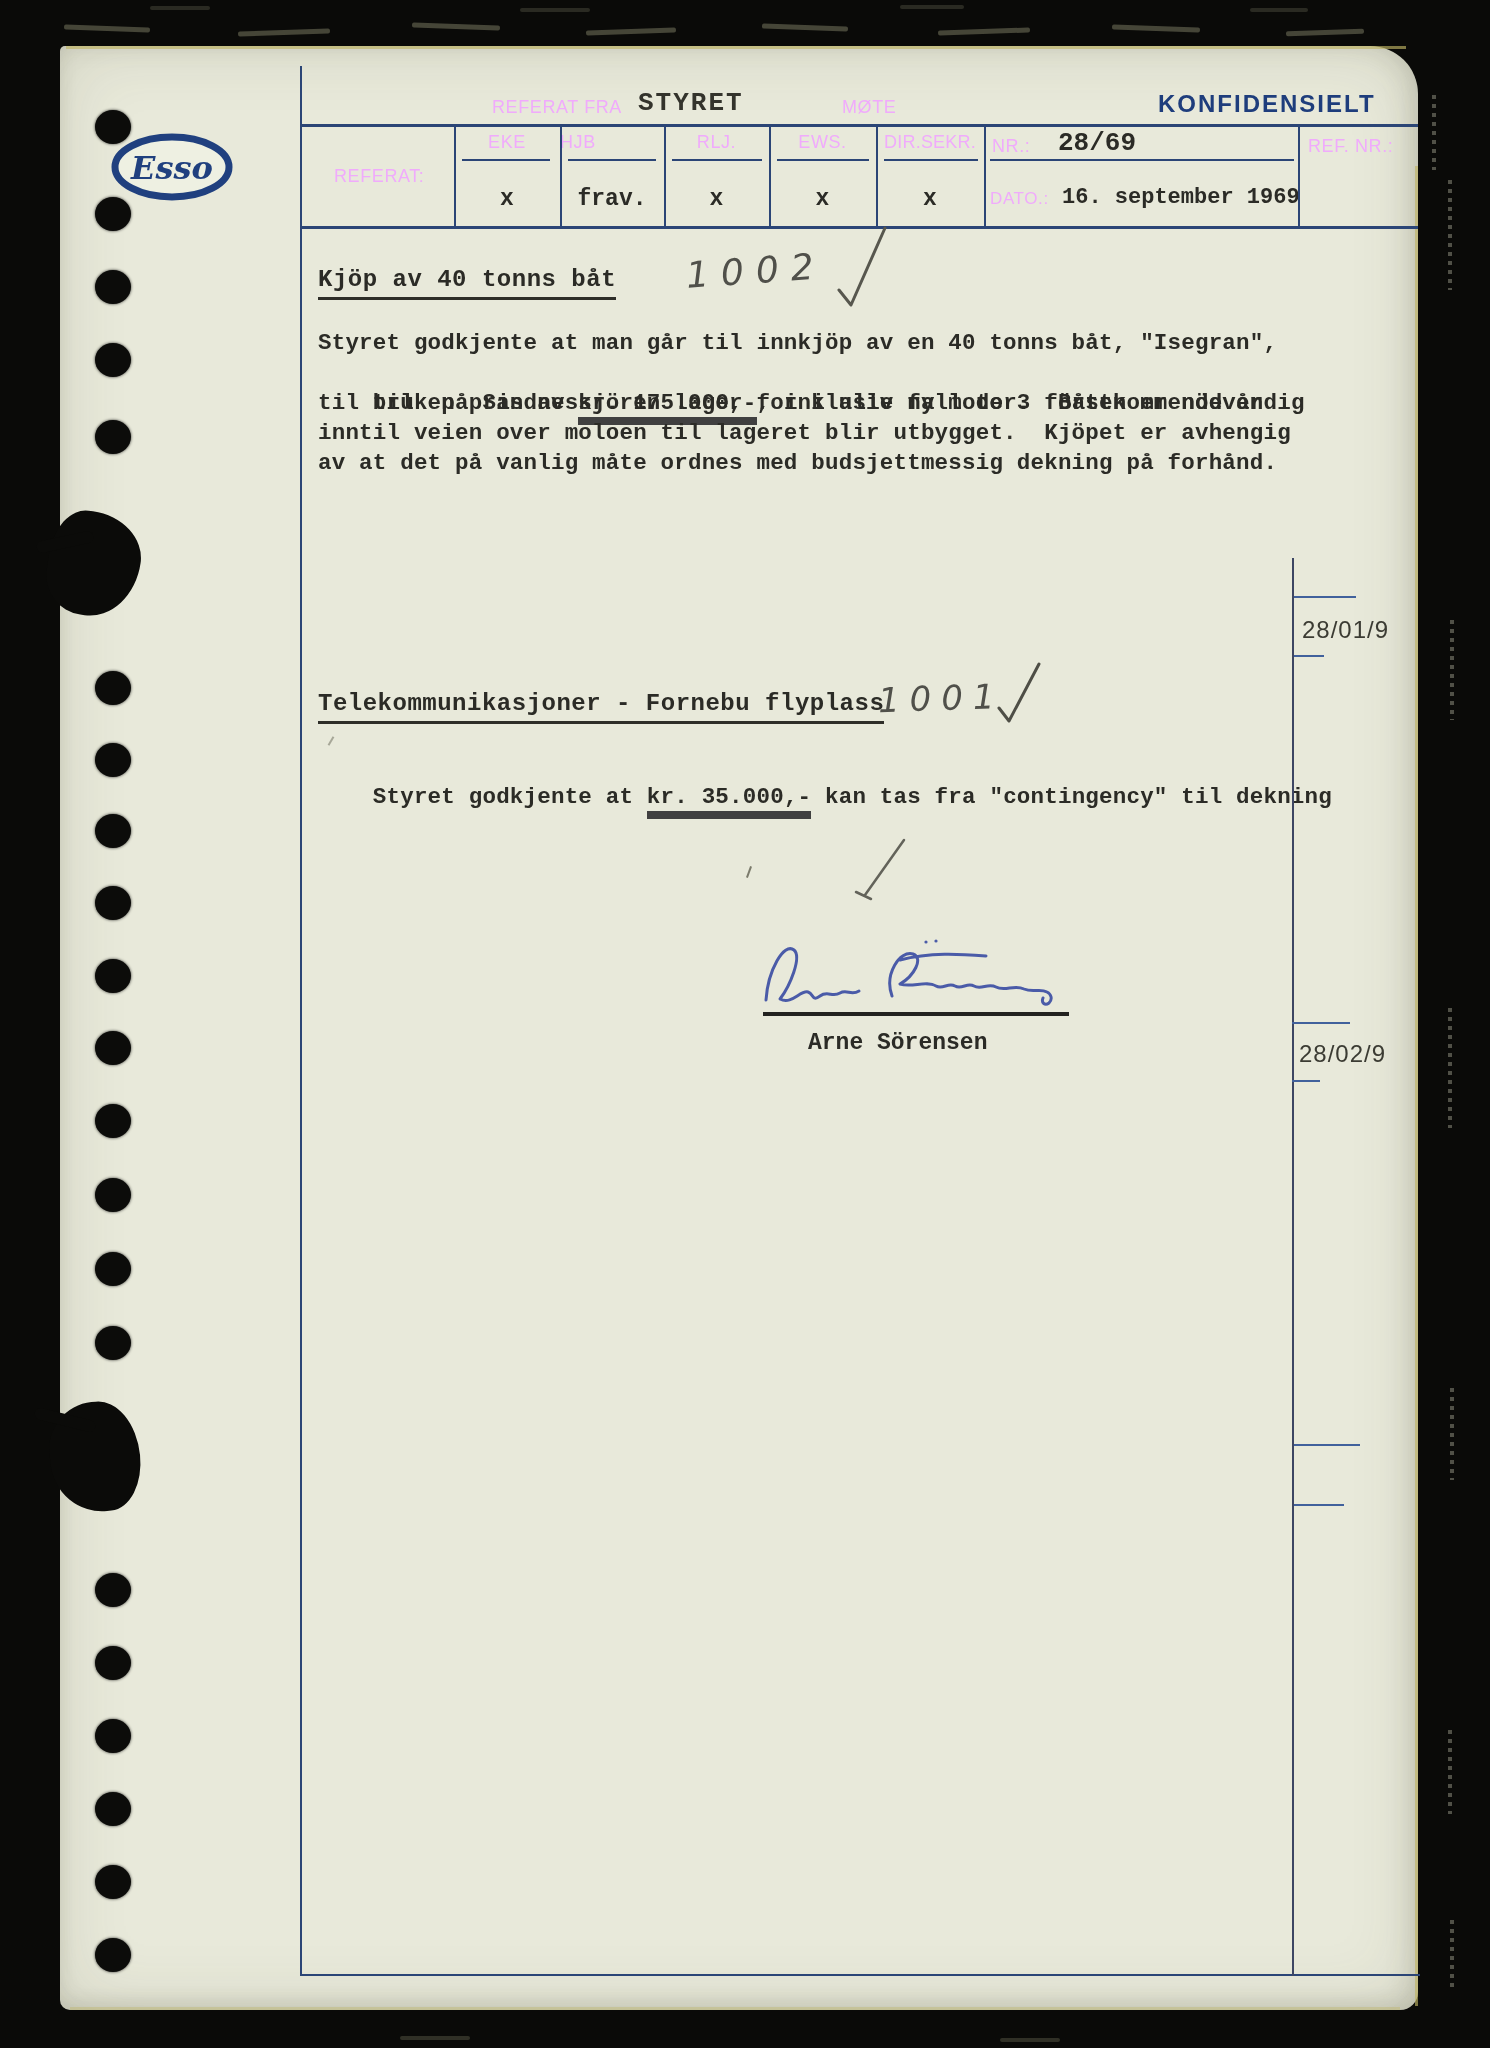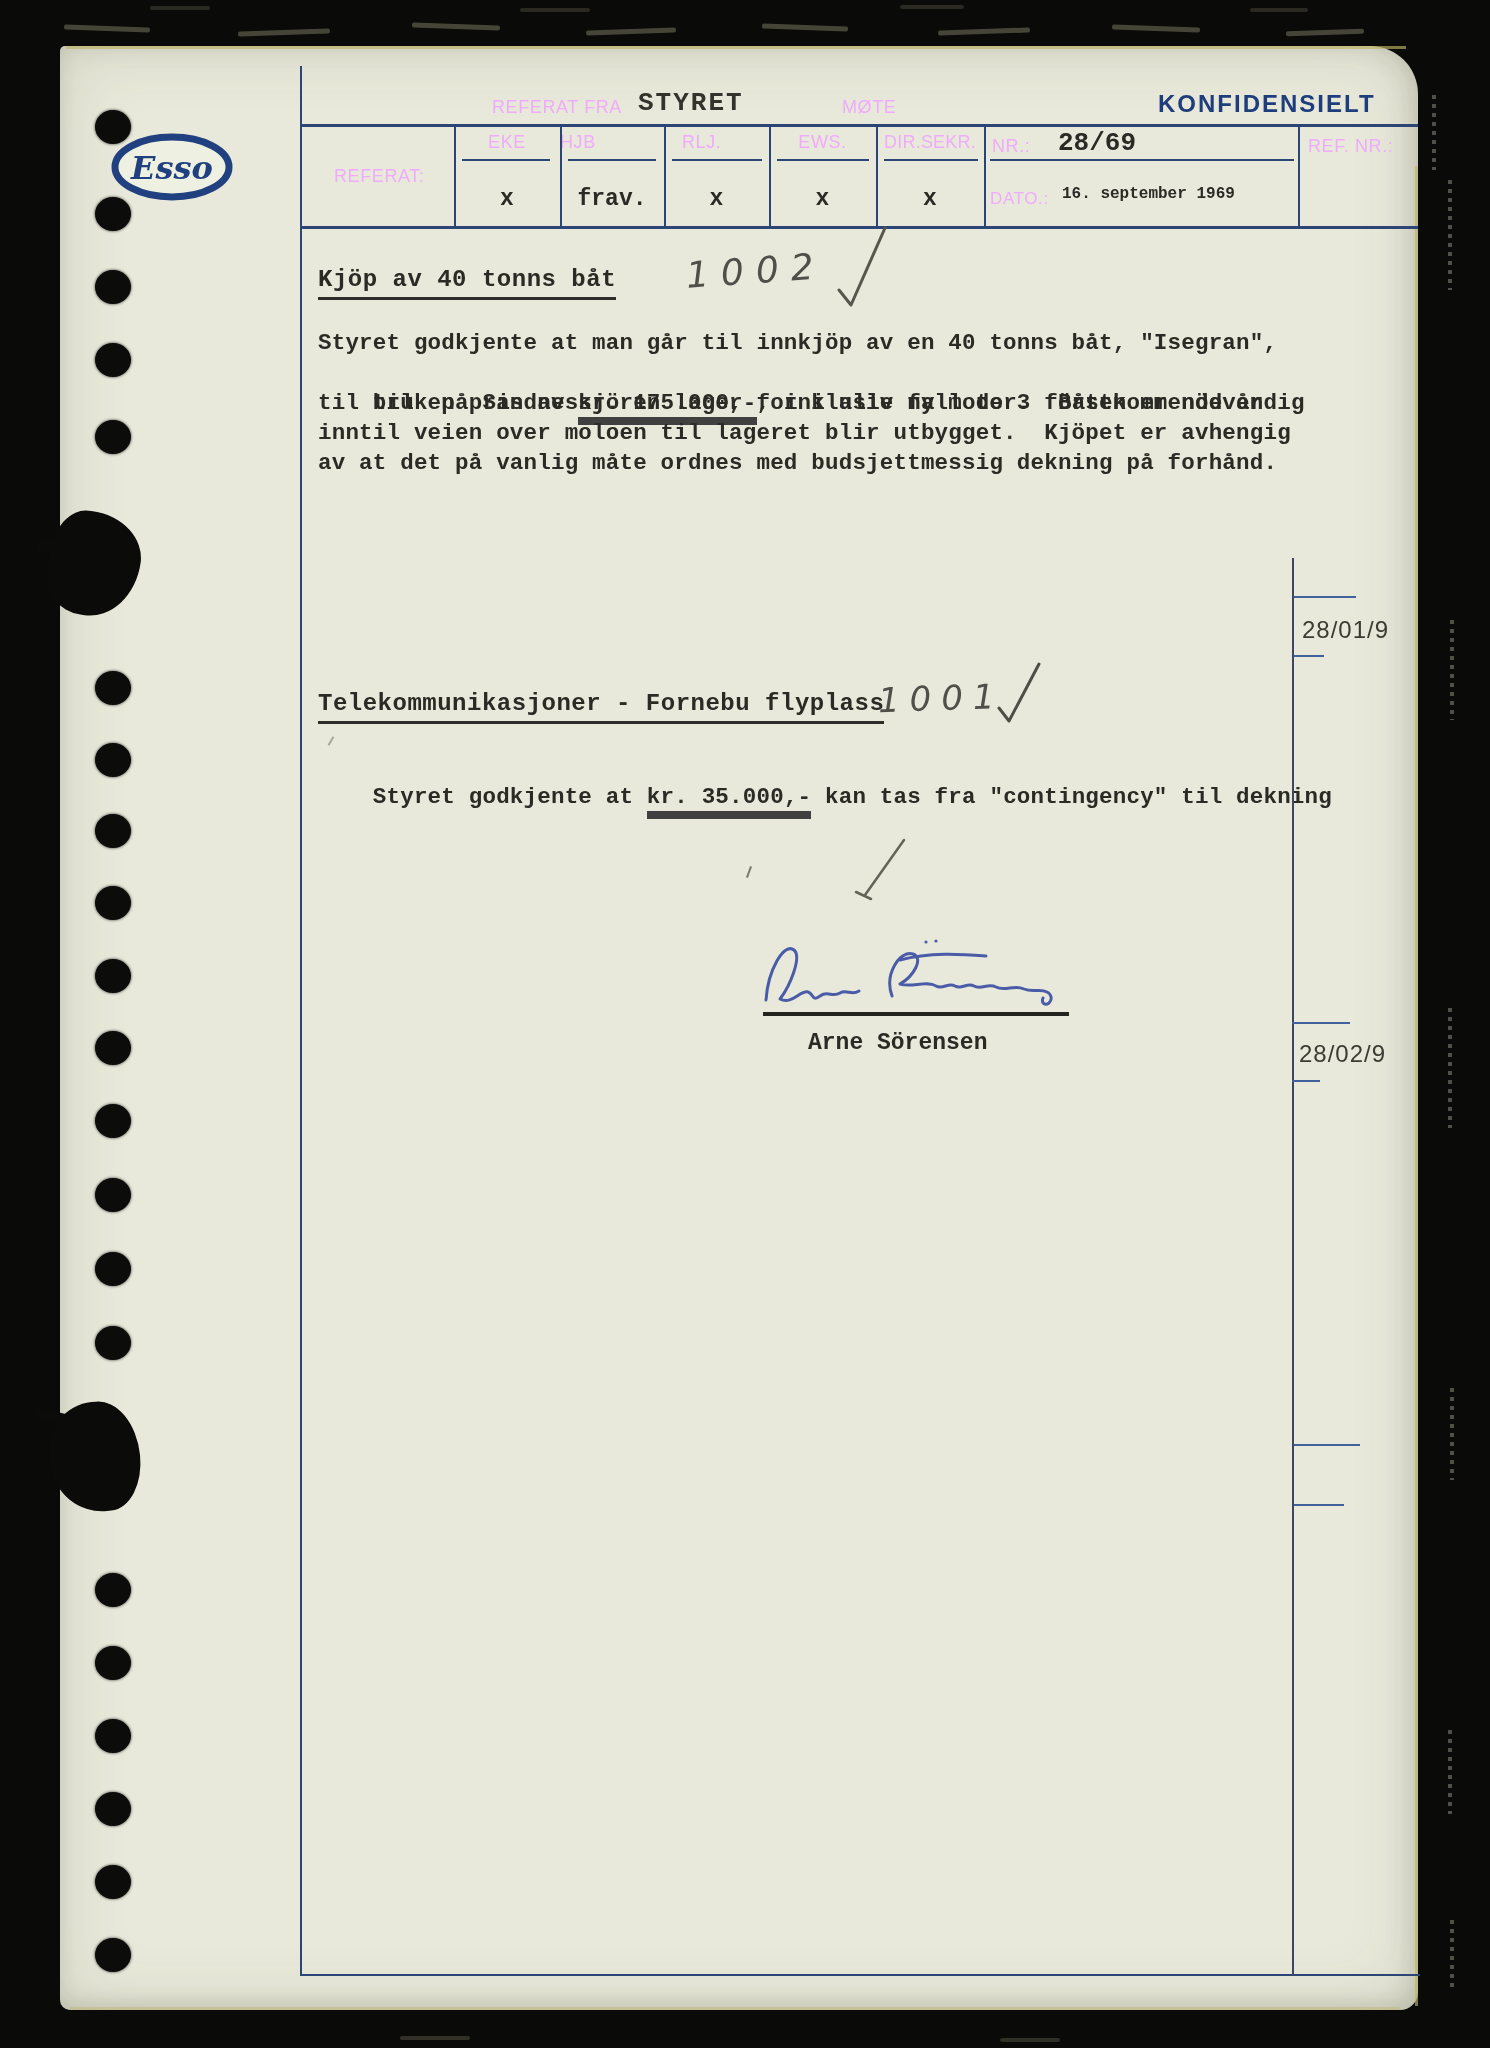--- a/index.html
+++ b/index.html
@@ -55,35 +55,35 @@
 
   <div class="rule" style="left:300px;top:124px;width:1118px;height:3px;"></div>
   <div class="rule" style="left:300px;top:226px;width:1118px;height:3px;"></div>
   <div class="rule" style="left:300px;top:66px;width:2px;height:1910px;"></div>
   <div class="rule" style="left:300px;top:1974px;width:1120px;height:2px;"></div>
 
   <div class="abs navy" style="left:334px;top:166px;font-size:18px;">REFERAT:</div>
 
   <div class="abs navy" style="left:454px;top:132px;width:106px;text-align:center;font-size:18px;">EKE</div>
   <div class="abs navy" style="left:560px;top:132px;width:104px;text-align:left;font-size:18px;">HJB</div>
-  <div class="abs navy" style="left:664px;top:132px;width:105px;font-size:18px;padding-left:18px;">RLJ.</div>
+  <div class="abs navy" style="left:664px;top:132px;width:105px;text-align:center;font-size:18px;">RLJ.</div>
   <div class="abs navy" style="left:769px;top:132px;width:107px;text-align:center;font-size:18px;">EWS.</div>
   <div class="abs navy" style="left:876px;top:132px;width:108px;text-align:center;font-size:18px;letter-spacing:.2px;">DIR.SEKR.</div>
 
   <div class="abs mono" style="left:454px;top:186px;width:106px;text-align:center;font-size:23px;">x</div>
   <div class="abs mono" style="left:560px;top:186px;width:104px;text-align:center;font-size:23px;">frav.</div>
   <div class="abs mono" style="left:664px;top:186px;width:105px;text-align:center;font-size:23px;">x</div>
   <div class="abs mono" style="left:769px;top:186px;width:107px;text-align:center;font-size:23px;">x</div>
   <div class="abs mono" style="left:876px;top:186px;width:108px;text-align:center;font-size:23px;">x</div>
 
   <div class="abs navy" style="left:992px;top:136px;font-size:18px;">NR.:</div>
   <div class="abs mono" style="left:1058px;top:128px;font-size:26px;">28/69</div>
   <div class="abs navy" style="left:1308px;top:136px;font-size:18px;">REF. NR.:</div>
   <div class="abs navy" style="left:990px;top:189px;font-size:17px;">DATO.:</div>
-  <div class="abs mono" style="left:1062px;top:185px;font-size:16px;">16. september 1969</div>
+  <div class="abs mono" style="left:1062px;top:185px;font-size:22px;">16. september 1969</div>
 
   <div class="abs mono heading" style="left:318px;top:266px;">Kjöp av 40 tonns båt</div>
   <div class="abs pencil" style="left:686px;top:250px;font-size:36px;letter-spacing:12px;transform:rotate(-4deg);">1002</div>
   <svg class="abs" style="left:836px;top:224px;" width="54" height="86" viewBox="0 0 54 86">
     <polyline points="3,66 15,81 49,4" fill="none" stroke="#57574e" stroke-width="3" stroke-linecap="round" stroke-linejoin="round"></polyline>
   </svg>
 
   <div class="abs mono pline" style="left:318px;top:328px;">Styret godkjente at man går til innkjöp av en 40 tonns båt, "Isegran",</div>
   <div class="abs mono pline" style="left:318px;top:358px;">
     <span>til en pris av </span><span class="useg">kr. 175.000,-</span><span>, inklusiv ny motor.  Båten er nödvendig</span>

